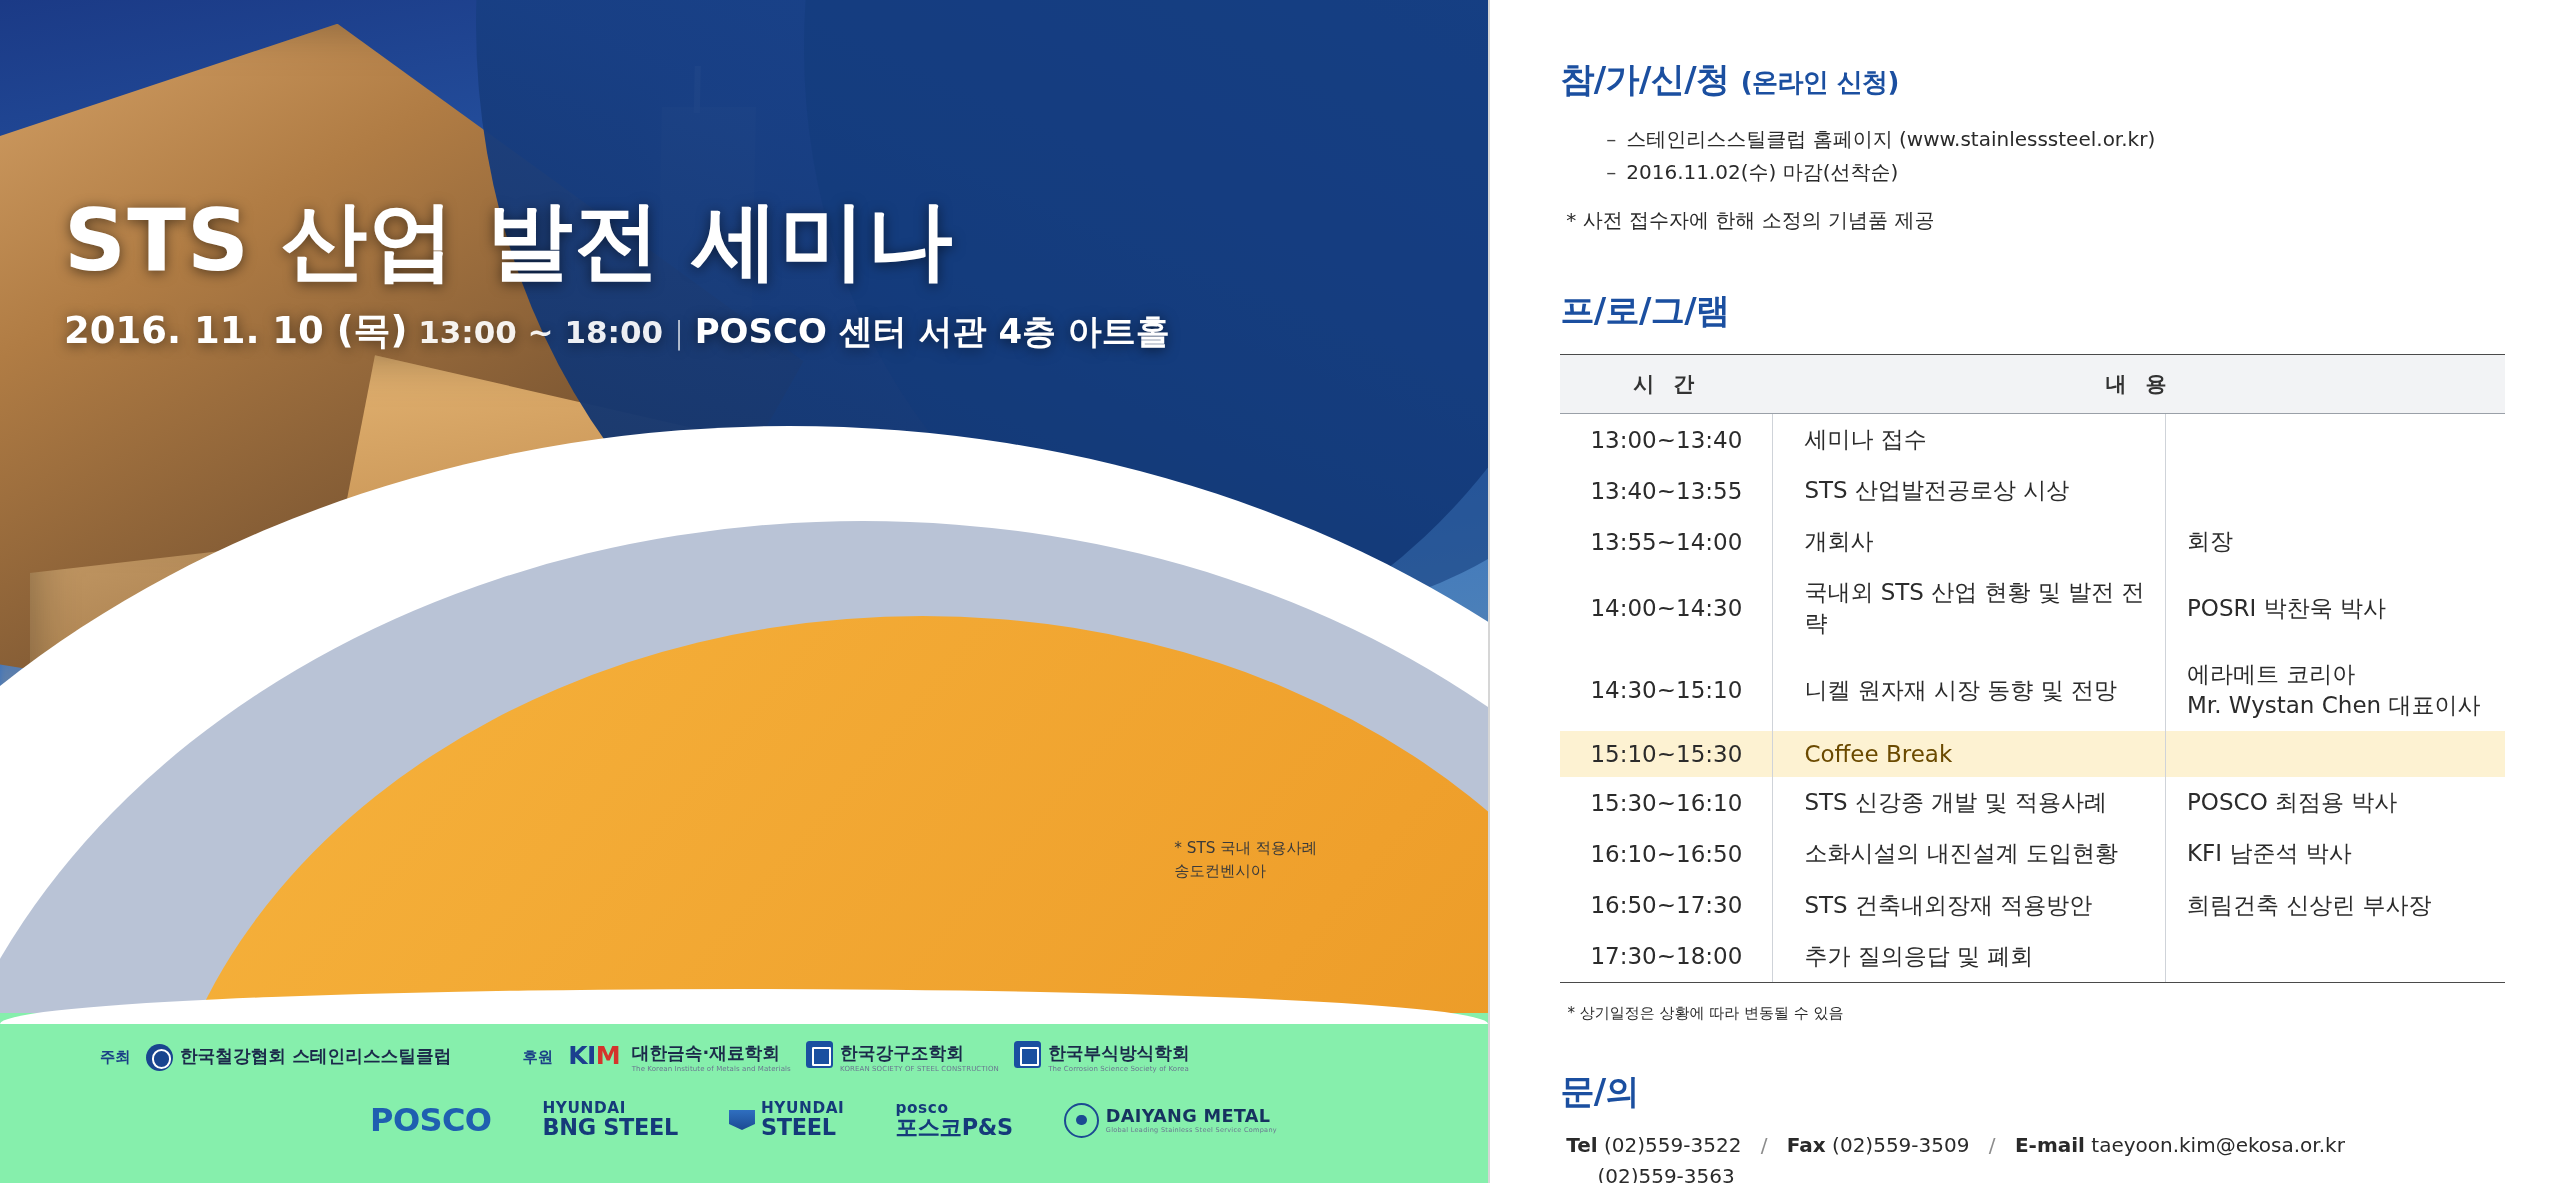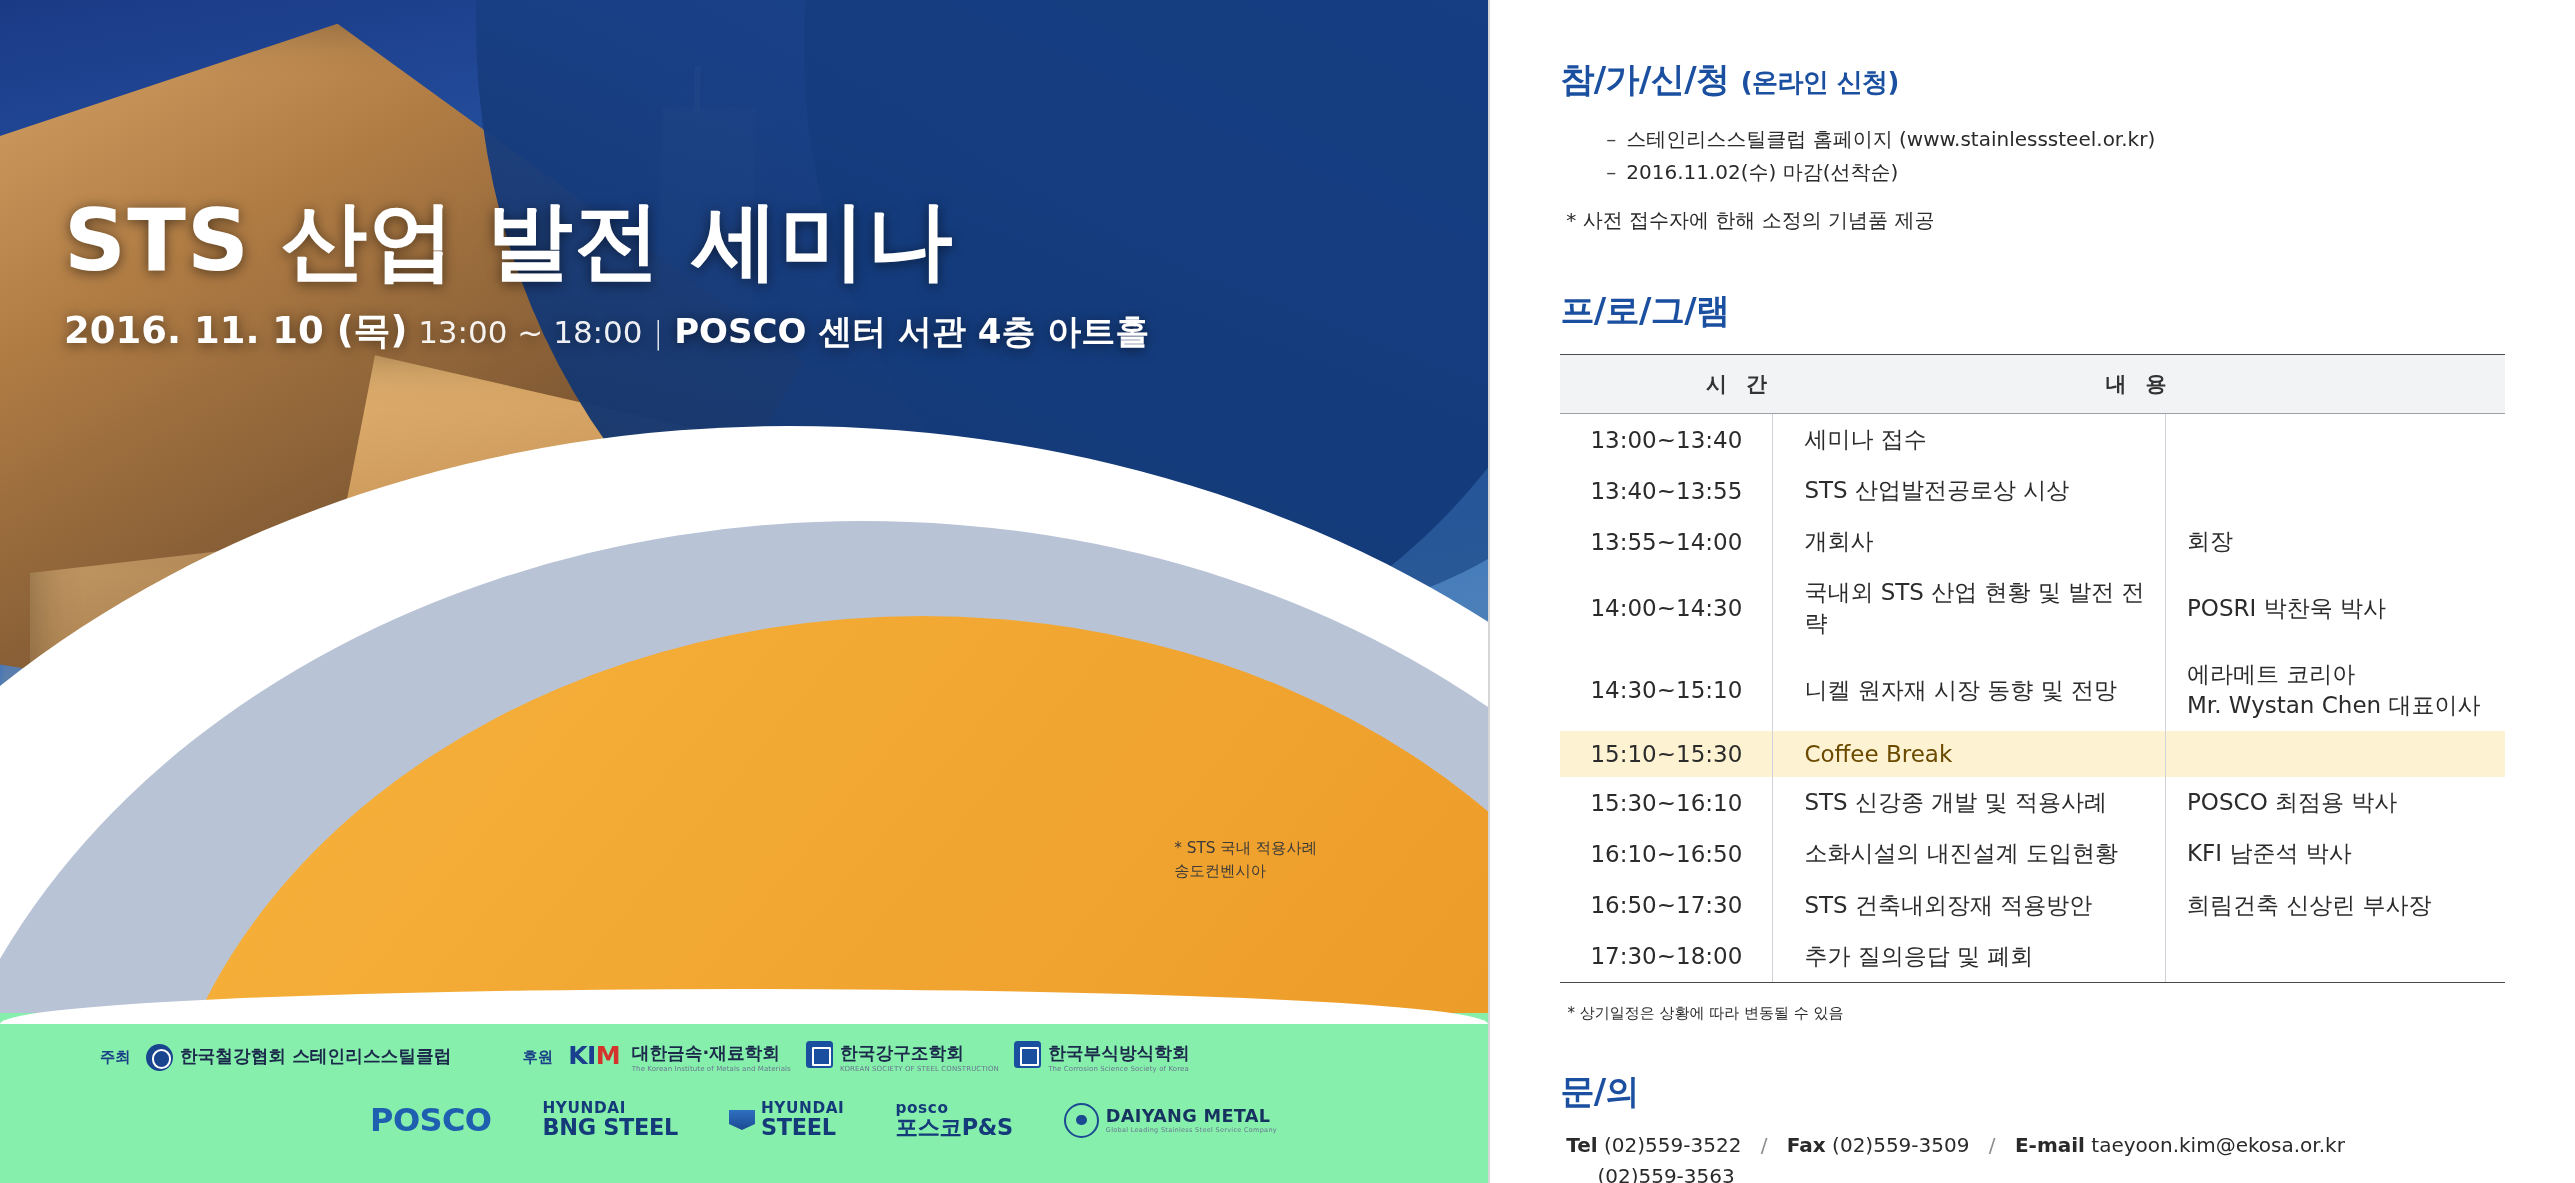--- a/index.html
+++ b/index.html
@@ -231,21 +231,21 @@
     margin-top: 20px;
     display: flex;
     align-items: baseline;
     white-space: nowrap;
     font-weight: 700;
   }
   .sub-date { font-size: 37px; }
   .sub-time {
     font-size: 31px;
     margin-left: 10.6px;
-    font-weight: 400;
+    font-weight: 700;
     opacity: .92;
   }
   .sub-sep {
     font-size: 31px;
     margin: 0 10.6px;
     font-weight: 300;
     opacity: .85;
   }
   .sub-place { font-size: 34px; }
 
@@ -443,21 +443,21 @@
   table.program thead th {
     background: #f2f3f5;
     color: #333333;
     font-size: 21px;
     font-weight: 700;
     letter-spacing: 5.9px;
     padding: 15.3px 0;
     border-top: 1.8px solid #4a4a4a;
     border-bottom: 1.2px solid #9aa0a8;
   }
-  table.program thead th.th-time { width: 212px; text-align: right; }
+  table.program thead th.th-time { width: 212px; }
   table.program thead th.th-content { }
   table.program tbody td {
     font-size: 23px;
     color: #2b2b2b;
     padding: 10px 0;
     vertical-align: middle;
   }
   table.program tbody td.c-time {
     text-align: center;
     width: 212px;

